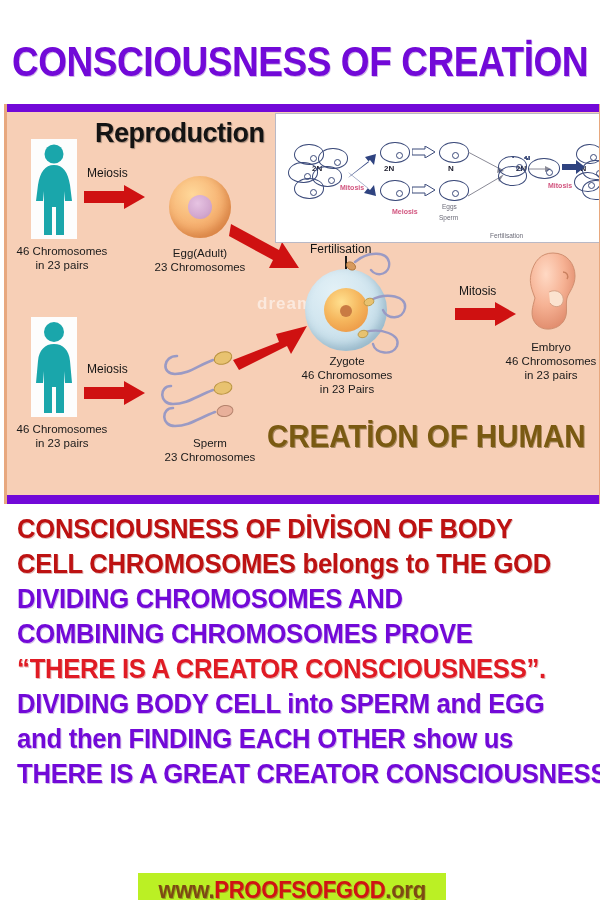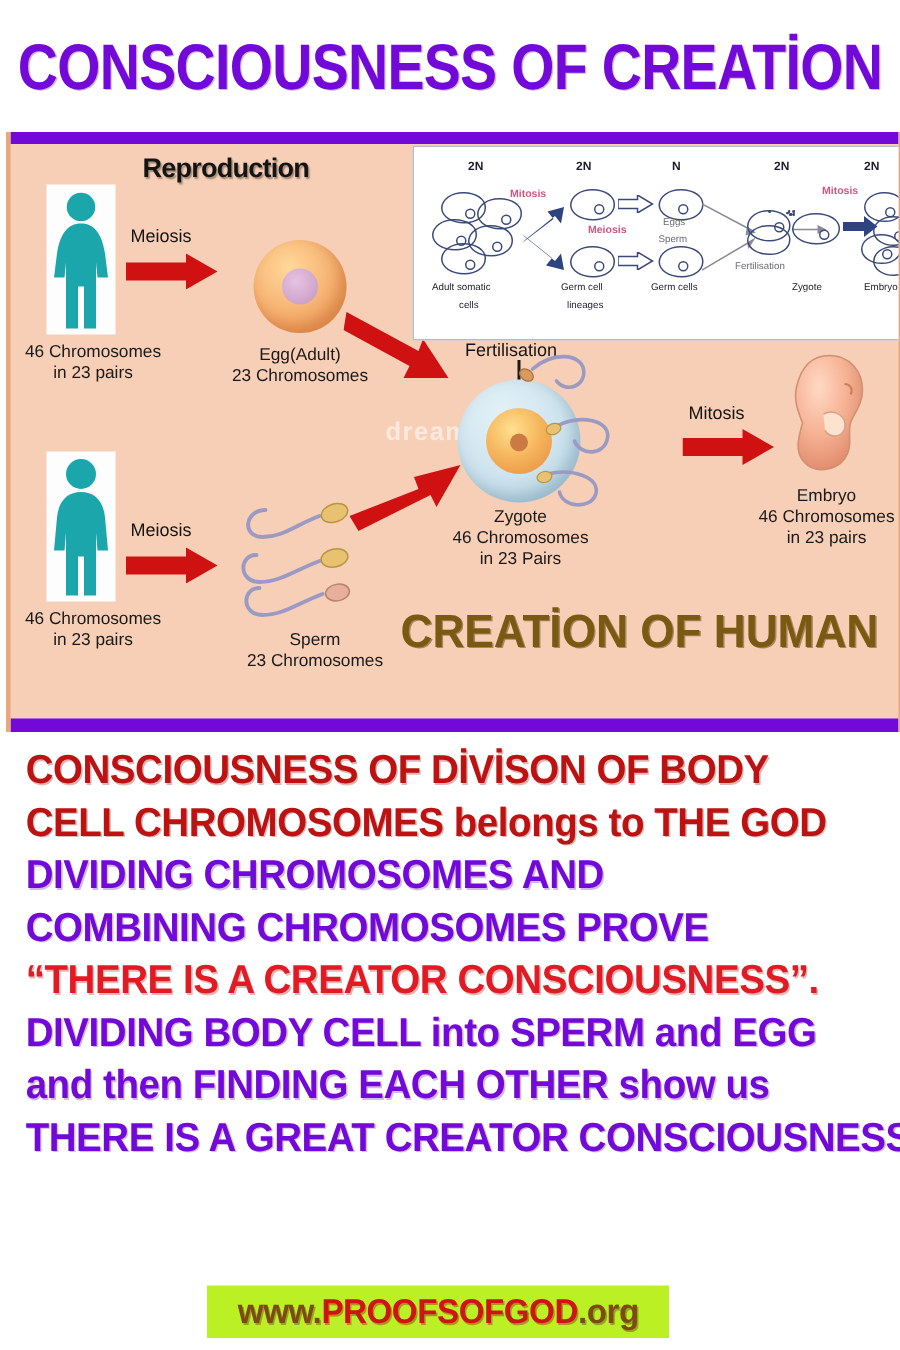--- a/index.html
+++ b/index.html
@@ -1,40 +1,40 @@
 <!DOCTYPE html>
 <html><head>
 <meta charset="utf-8">
 <style>
   html,body{margin:0;padding:0;}
   body{
     width:600px;height:900px;background:#ffffff;overflow:hidden;
     font-family:"Liberation Sans","DejaVu Sans",sans-serif;
     position:relative;
   }
-  .stage{position:absolute;left:0;top:0;width:600px;height:640px;}
+  .stage{position:absolute;left:0;top:16px;width:600px;height:640px;}
 
   
   .title-wrap{position:absolute;left:0;top:14px;width:600px;height:62px;
     display:flex;align-items:center;justify-content:center;}
   .title{
     color:#7209d8;font-weight:bold;font-size:43px;line-height:1;
     letter-spacing:-0.5px;white-space:nowrap;
     transform:scaleX(0.86);transform-origin:center center;
     text-shadow:1px 1px 0 rgba(120,40,190,.35);
   }
 
   
   .panel{position:absolute;left:4px;top:88px;width:592px;height:400px;
     background:#f7cfb6;border-left:3px solid #e8a87e;border-right:1px solid #e8a87e;
     overflow:hidden;}
   .panel-bar-top{position:absolute;left:0;top:0;width:592px;height:8px;background:#7209d8;}
   .panel-bar-bottom{position:absolute;left:0;bottom:0;width:592px;height:9px;background:#7209d8;}
 
-  .repro-title{position:absolute;left:88px;top:14px;font-size:18px;font-weight:bold;
+  .repro-title{position:absolute;left:88px;top:14px;font-size:27px;font-weight:bold;
     color:#141414;letter-spacing:-0.5px;text-shadow:1px 1px 1px rgba(0,0,0,.35);white-space:nowrap;}
 
   
   .person-box{position:absolute;background:#fdfdfd;}
   .person-svg{display:block;}
 
   .cap{position:absolute;font-size:11.5px;color:#1a1a1a;line-height:1.22;text-align:center;}
 
   .lbl{position:absolute;font-size:12px;color:#141414;}
 
@@ -52,21 +52,21 @@
   .zygote{position:absolute;border-radius:50%;
     background:radial-gradient(circle at 36% 28%, #e3f1f7 0%, #cfe4ee 50%, #b9d6e4 100%);
     box-shadow:inset -4px -5px 10px rgba(100,140,165,.45);}
   .zyg-core{position:absolute;border-radius:50%;
     background:radial-gradient(circle at 40% 32%, #ffe08f 0%, #f5b55c 48%, #e88a3c 100%);}
   .zyg-dot{position:absolute;border-radius:50%;background:#c97b43;}
 
   
   .inset{position:absolute;left:268px;top:9px;width:328px;height:128px;
     background:#ffffff;border:1px solid #b9b9c6;overflow:hidden;}
-  .ins-t{position:absolute;font-size:6.5px;color:#1c1c2c;white-space:nowrap;}
+  .ins-t{position:absolute;font-size:6.5px;color:#1c1c2c;white-space:nowrap;margin-top:42px;}
   .ins-t.pink{color:#d2557f;font-weight:bold;font-size:7px;}
   .ins-t.grey{color:#6b6b78;}
   .ins-cell{position:absolute;border:1px solid #3b4a7a;border-radius:50% 50% 48% 52%/52% 48% 50% 50%;}
   .ins-nuc{position:absolute;border:1px solid #3b4a7a;border-radius:50%;}
   .ins-open{position:absolute;}
 
   
   .crea{position:absolute;left:260px;top:315px;font-size:31px;font-weight:bold;
     color:#7a5a12;letter-spacing:0px;white-space:nowrap;
     transform:scaleX(0.95);transform-origin:left center;

